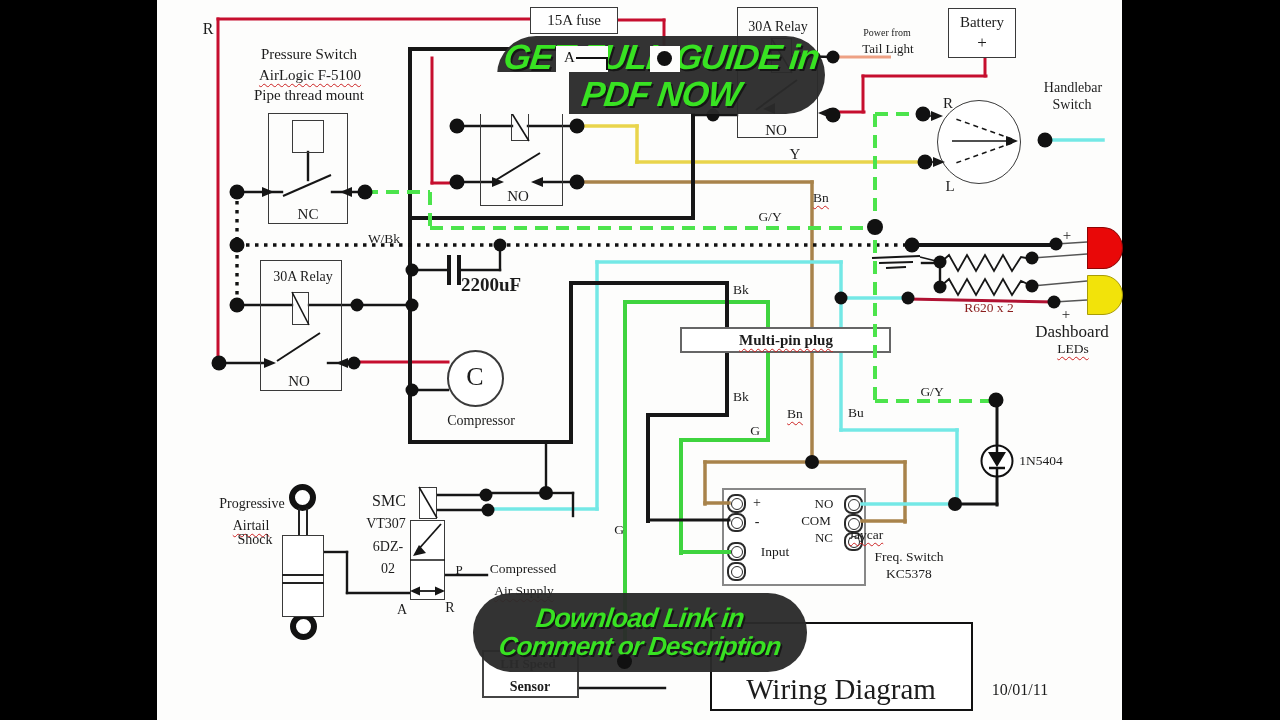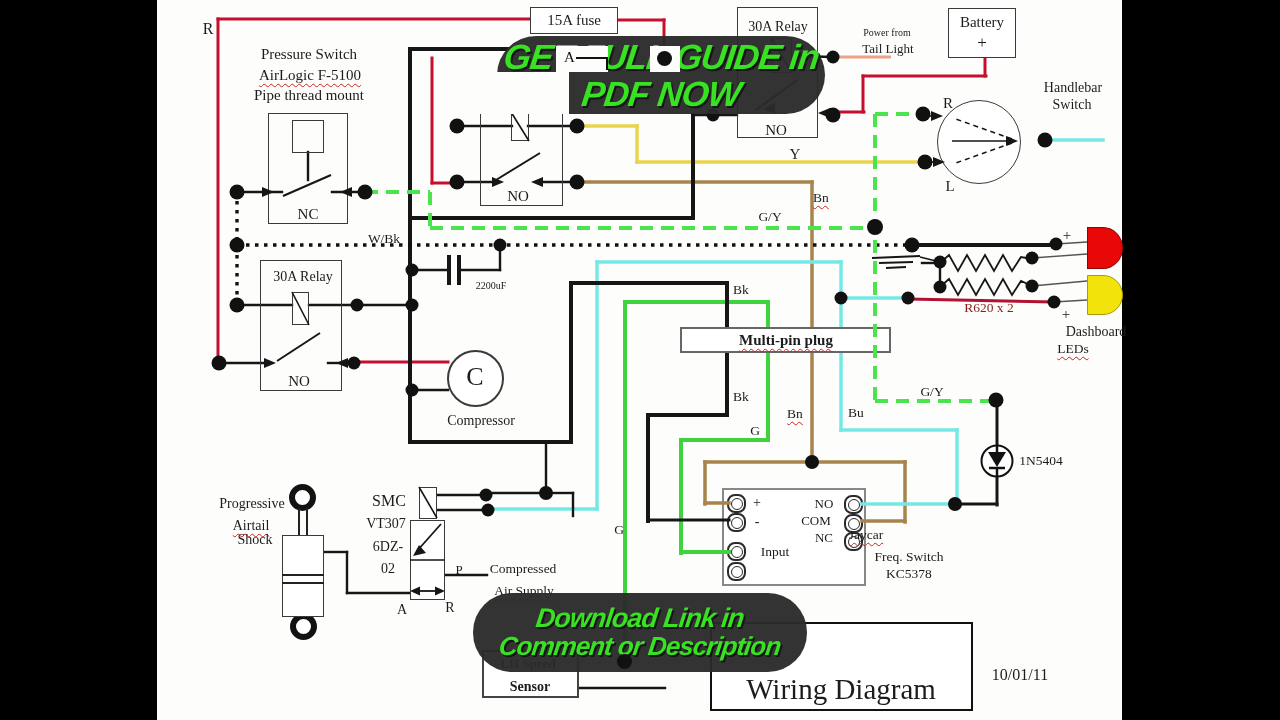--- a/index.html
+++ b/index.html
@@ -325,27 +325,27 @@
       <div class="lbl" style="left: 795px; top: 154px; font-size: 15px;">Y</div>
       <div class="lbl sq" style="left: 821px; top: 198px; font-size: 13.5px;">Bn</div>
       <div class="lbl" style="left: 770px; top: 217px; font-size: 13.5px;">G/Y</div>
       <div class="lbl" style="left: 384px; top: 233px; font-size: 13.5px; margin-top: 6px;">W/Bk</div>
       <div class="lbl" style="left: 308px; top: 214px; font-size: 15px;">NC</div>
       <div class="lbl" style="left: 303px; top: 277px; font-size: 14px;">30A Relay</div>
       <div class="lbl" style="left: 299px; top: 381px; font-size: 15px;">NO</div>
       <div class="lbl top" style="left: 521px; top: 90px; font-size: 13.5px;">Control Relay</div>
       <div class="lbl" style="left: 518px; top: 196px; font-size: 15px;">NO</div>
       <div class="lbl" style="left: 776px; top: 130px; font-size: 15px;">NO</div>
-      <div class="lbl" style="left: 491px; top: 285px; font-size: 10px;">2200uF</div>
+      <div class="lbl" style="left: 491px; top: 285px; font-size: 19px; font-weight: bold;">2200uF</div>
       <div class="lbl" style="left: 475px; top: 377px; font-size: 26px;">C</div>
       <div class="lbl" style="left: 481px; top: 421px; font-size: 14px;">Compressor</div>
       <div class="lbl" style="left: 1067px; top: 235px; font-size: 15px;">+</div>
       <div class="lbl" style="left: 1066px; top: 314px; font-size: 15px;">+</div>
       <div class="lbl" style="left: 989px; top: 308px; font-size: 13.5px; color: rgb(139, 30, 30);">R620 x 2</div>
-      <div class="lbl" style="left: 1096px; top: 332px; font-size: 14px;">Dashboard</div>
+      <div class="lbl" style="left: 1072px; top: 332px; font-size: 17px;">Dashboard</div>
       <div class="lbl sq" style="left: 1073px; top: 349px; font-size: 13.5px;">LEDs</div>
       <div class="lbl b sq" style="left: 786px; top: 340px; font-size: 15px;">Multi-pin plug</div>
       <div class="lbl" style="left: 741px; top: 290px; font-size: 13.5px;">Bk</div>
       <div class="lbl" style="left: 741px; top: 397px; font-size: 13.5px;">Bk</div>
       <div class="lbl" style="left: 755px; top: 431px; font-size: 13.5px;">G</div>
       <div class="lbl" style="left: 619px; top: 530px; font-size: 13.5px;">G</div>
       <div class="lbl sq" style="left: 795px; top: 414px; font-size: 13.5px;">Bn</div>
       <div class="lbl" style="left: 856px; top: 413px; font-size: 13.5px;">Bu</div>
       <div class="lbl" style="left: 932px; top: 392px; font-size: 13.5px;">G/Y</div>
       <div class="lbl" style="left: 1041px; top: 461px; font-size: 13.5px;">1N5404</div>
@@ -366,21 +366,21 @@
       <div class="lbl" style="left: 775px; top: 552px; font-size: 13.5px;">Input</div>
       <div class="lbl" style="left: 824px; top: 504px; font-size: 13px;">NO</div>
       <div class="lbl" style="left: 816px; top: 521px; font-size: 13px;">COM</div>
       <div class="lbl" style="left: 824px; top: 538px; font-size: 13px;">NC</div>
       <div class="lbl sq" style="left: 866px; top: 535px; font-size: 13.5px;">Jaycar</div>
       <div class="lbl" style="left: 909px; top: 557px; font-size: 13.5px;">Freq. Switch</div>
       <div class="lbl" style="left: 909px; top: 574px; font-size: 13.5px;">KC5378</div>
       <div class="lbl b" style="left: 528px; top: 664px; font-size: 13px;">LH Speed</div>
       <div class="lbl b" style="left: 530px; top: 687px; font-size: 14px;">Sensor</div>
       <div class="lbl" style="left: 841px; top: 689px; font-size: 29px;">Wiring Diagram</div>
-      <div class="lbl" style="left: 1020px; top: 675px; font-size: 16px;">10/01/11</div>
+      <div class="lbl" style="left: 1020px; top: 690px; font-size: 16px;">10/01/11</div>
     </div>
 
   <div class="patch" style="left:475px;top:72px;width:94px;height:42px;"></div>
 
   <div class="pill" style="left:497px;top:36px;width:328px;height:78px;">
     <div class="pill-txt" style="font-size:35px;">GET FULL GUIDE in</div>
     <div class="pill-txt" style="font-size:35px;">PDF NOW</div>
   </div>
   <div class="pill" style="left:473px;top:593px;width:334px;height:79px;">
     <div class="pill-txt" style="font-size:27px;">Download Link in</div>

